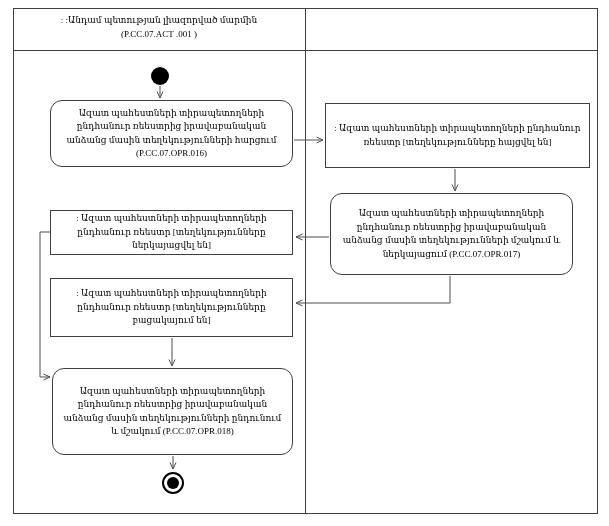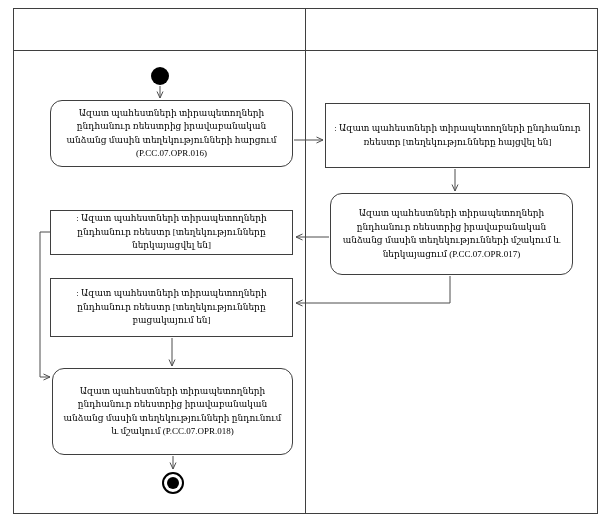--- a/index.html
+++ b/index.html
@@ -51,20 +51,22 @@
       <path d="M50,232 L40,232 L40,377 L50,377" marker-end="url(#arr)"></path>
       <path d="M172,338 L172,366" marker-end="url(#arr)"></path>
       <path d="M173,456 L173,469" marker-end="url(#arr)"></path>
     </g>
   </svg>
 
   <div class="frame" style="left:13px;top:8px;width:585px;height:506px;"></div>
   <div class="vline" style="left:305px;top:8px;height:505px;"></div>
   <div class="hline" style="left:13px;top:50px;width:585px;"></div>
 
+  <div class="lane-label" style="left:13px;top:11px;width:292px;">: :Անդամ պետության լիազորված մարմին
+(P.CC.07.ACT .001 )</div>
 
   <div class="initial-node" style="left:151px;top:67px;"></div>
 
   <div class="node rounded" style="left:50px;top:100px;width:243px;height:67px;">Ազատ պահեստների տիրապետողների ընդհանուր ռեեստրից իրավաբանական անձանց մասին տեղեկությունների հարցում (P.CC.07.OPR.016)</div>
 
   <div class="node" style="left:325px;top:103px;width:265px;height:65px;">: Ազատ պահեստների տիրապետողների ընդհանուր ռեեստր [տեղեկությունները հայցվել են]</div>
 
   <div class="node rounded" style="left:330px;top:193px;width:243px;height:82px;">Ազատ պահեստների տիրապետողների ընդհանուր ռեեստրից իրավաբանական անձանց մասին տեղեկությունների մշակում և ներկայացում (P.CC.07.OPR.017)</div>
 
   <div class="node" style="left:50px;top:210px;width:243px;height:45px;">: Ազատ պահեստների տիրապետողների ընդհանուր ռեեստր [տեղեկությունները ներկայացվել են]</div>

